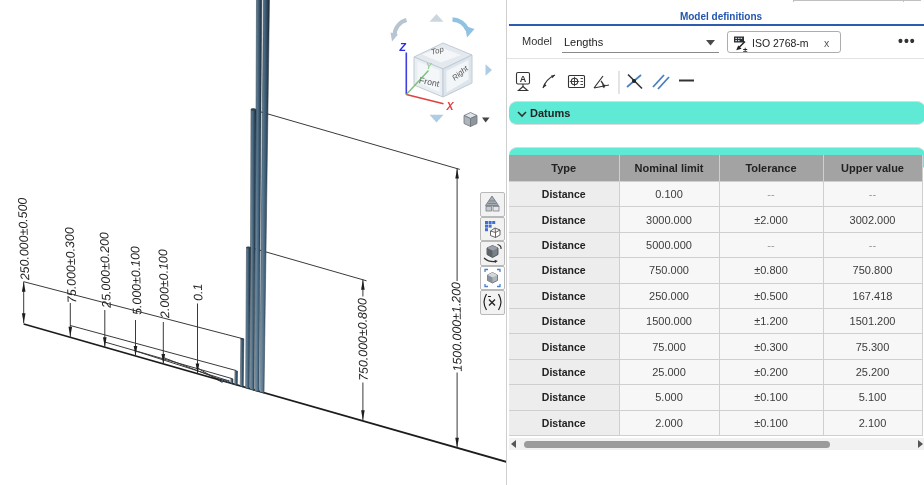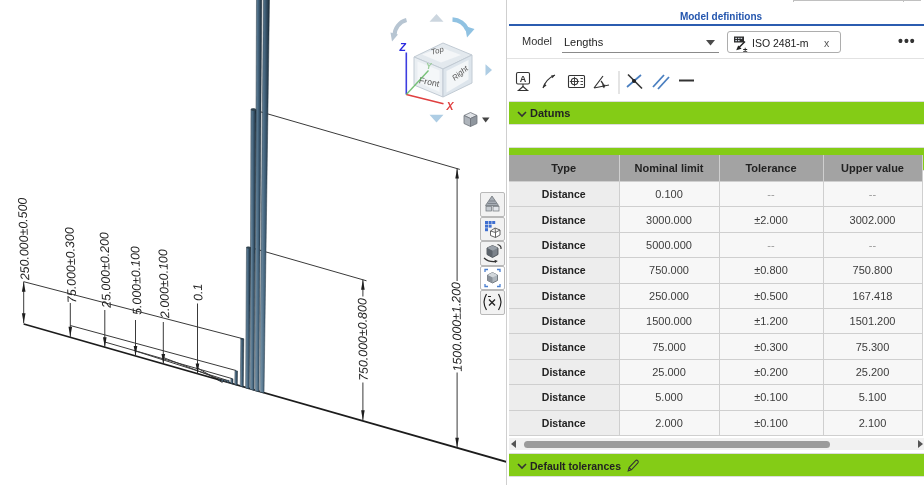--- a/index.html
+++ b/index.html
@@ -9,22 +9,22 @@
   #panel{position:absolute;left:506px;top:0;width:418px;height:485px;background:#fff;
          border-left:1px solid #cfcfcf;box-sizing:border-box;}
   .abs{position:absolute;}
   
   #tabrow{position:absolute;left:0;top:0;width:418px;height:24px;}
   #tabrow .title{position:absolute;left:0;top:9px;width:418px;text-align:center;
       font-size:10px;font-weight:bold;color:#2456ae;}
   #tabline{position:absolute;left:2px;top:24px;width:416px;height:2px;background:#2b5cb0;}
   #modelrow{position:absolute;left:0;top:26px;width:418px;height:31px;}
   #toolrow{position:absolute;left:0;top:58px;width:418px;height:42px;border-top:1px solid #e2e2e2;}
-  .secbar{position:absolute;left:2px;width:416px;height:24px;background:#84cc16;
-      border-top:1px solid #dcdcdc;border-bottom:1px solid #dcdcdc;box-sizing:border-box;}
+  .secbar{position:absolute;left:2px;width:416px;height:24px;background:#5eead4;
+      border-top:1px solid #dcdcdc;border-bottom:1px solid #dcdcdc;box-sizing:border-box;border-radius:8px;}
   .secbar .lbl{position:absolute;left:21px;top:5px;font-size:11px;font-weight:bold;color:#222;}
   .chev{position:absolute;left:8px;top:8px;}
   table.tol{position:absolute;left:2px;top:155px;border-collapse:collapse;table-layout:fixed;
       font-size:11px;color:#3c3c3c;}
   table.tol td,table.tol th{border:1px solid #cfcfcf;text-align:center;padding:0;
       overflow:hidden;white-space:nowrap;}
   table.tol th{background:#a3a3a3;font-weight:bold;font-size:11px;color:#222;height:26px;border-top:none;}
   table.tol td{height:24.42px;background:#f7f7f7;}
   table.tol td.t{background:#ededed;font-weight:bold;font-size:10.5px;color:#222;}
   table.tol .dash{color:#999;}
@@ -231,21 +231,21 @@
         <rect x="1" y="0.5" width="10" height="6" fill="#2e2e2e"></rect>
         <rect x="2.3" y="1.8" width="1.7" height="1.2" fill="#cfd8e2"></rect>
         <rect x="4.9" y="1.8" width="1.7" height="1.2" fill="#cfd8e2"></rect>
         <rect x="7.5" y="1.8" width="1.7" height="1.2" fill="#cfd8e2"></rect>
         <rect x="2.3" y="4" width="1.7" height="1.2" fill="#cfd8e2"></rect>
         <rect x="4.9" y="4" width="1.7" height="1.2" fill="#cfd8e2"></rect>
         <line x1="12" y1="5.5" x2="6" y2="11.5" stroke="#222" stroke-width="1.5"></line>
         <polygon points="3.2,14.2 8.6,12.8 5.2,9.6" fill="#222"></polygon>
         <text x="10" y="15.5" font-size="8" font-weight="bold" fill="#222" font-family="Liberation Sans">±</text>
       </svg>
-      <div class="abs" style="left:24px;top:5px;font-size:10.5px;color:#222;">ISO 2481-m</div>
+      <div class="abs" style="left:24px;top:5px;font-size:10.5px;color:#222;">ISO 2768-m</div>
       <div class="abs" style="left:96px;top:5px;font-size:10.5px;color:#555;">x</div>
     </div>
     <div class="abs" style="left:391px;top:7px;font-size:14px;font-weight:bold;color:#333;letter-spacing:1px;">•••</div>
   </div>
   <div id="toolrow">
     <svg class="abs" style="left:8px;top:12px;" width="190" height="24" viewBox="0 0 190 24">
 
       <g stroke="#333" fill="none" stroke-width="1.1">
         <rect x="1.5" y="1.5" width="13" height="11.5" rx="1.5"></rect>
         <path d="M8 13 v2.5 M8 15.5 L3.5 19.5 M8 15.5 L12.5 19.5 M2.5 19.5 h11"></path>
@@ -373,22 +373,13 @@
     </table>
   <div id="hscroll">
     <svg class="abs" style="left:1px;top:2px;" width="8" height="8">
         <polygon points="6,0 6,8 1,4" fill="#555"></polygon>
       </svg>
     <svg class="abs" style="right:1px;top:2px;" width="8" height="8">
         <polygon points="2,0 2,8 7,4" fill="#555"></polygon>
       </svg>
     <div id="hthumb"></div>
   </div>
-  <div class="secbar" id="defbar">
-    <svg class="chev" width="10" height="8">
-        <polyline points="1,2 5,6 9,2" fill="none" stroke="#333" stroke-width="1.6"></polyline>
-      </svg>
-    <div class="lbl" style="font-size:10.5px;top:5.5px;">Default tolerances</div>
-    <svg class="abs" style="left:116px;top:4px;" width="16" height="16" viewBox="0 0 16 16">
-      <path d="M3.2 12.8 L4.1 9.6 L10.6 2.6 a1.6 1.6 0 0 1 2.3 2.2 L6.4 11.8 Z M4.1 9.6 L6.4 11.8" fill="none" stroke="#333" stroke-width="1.1"></path>
-    </svg>
-  </div>
 </div>
 
 </body></html>

